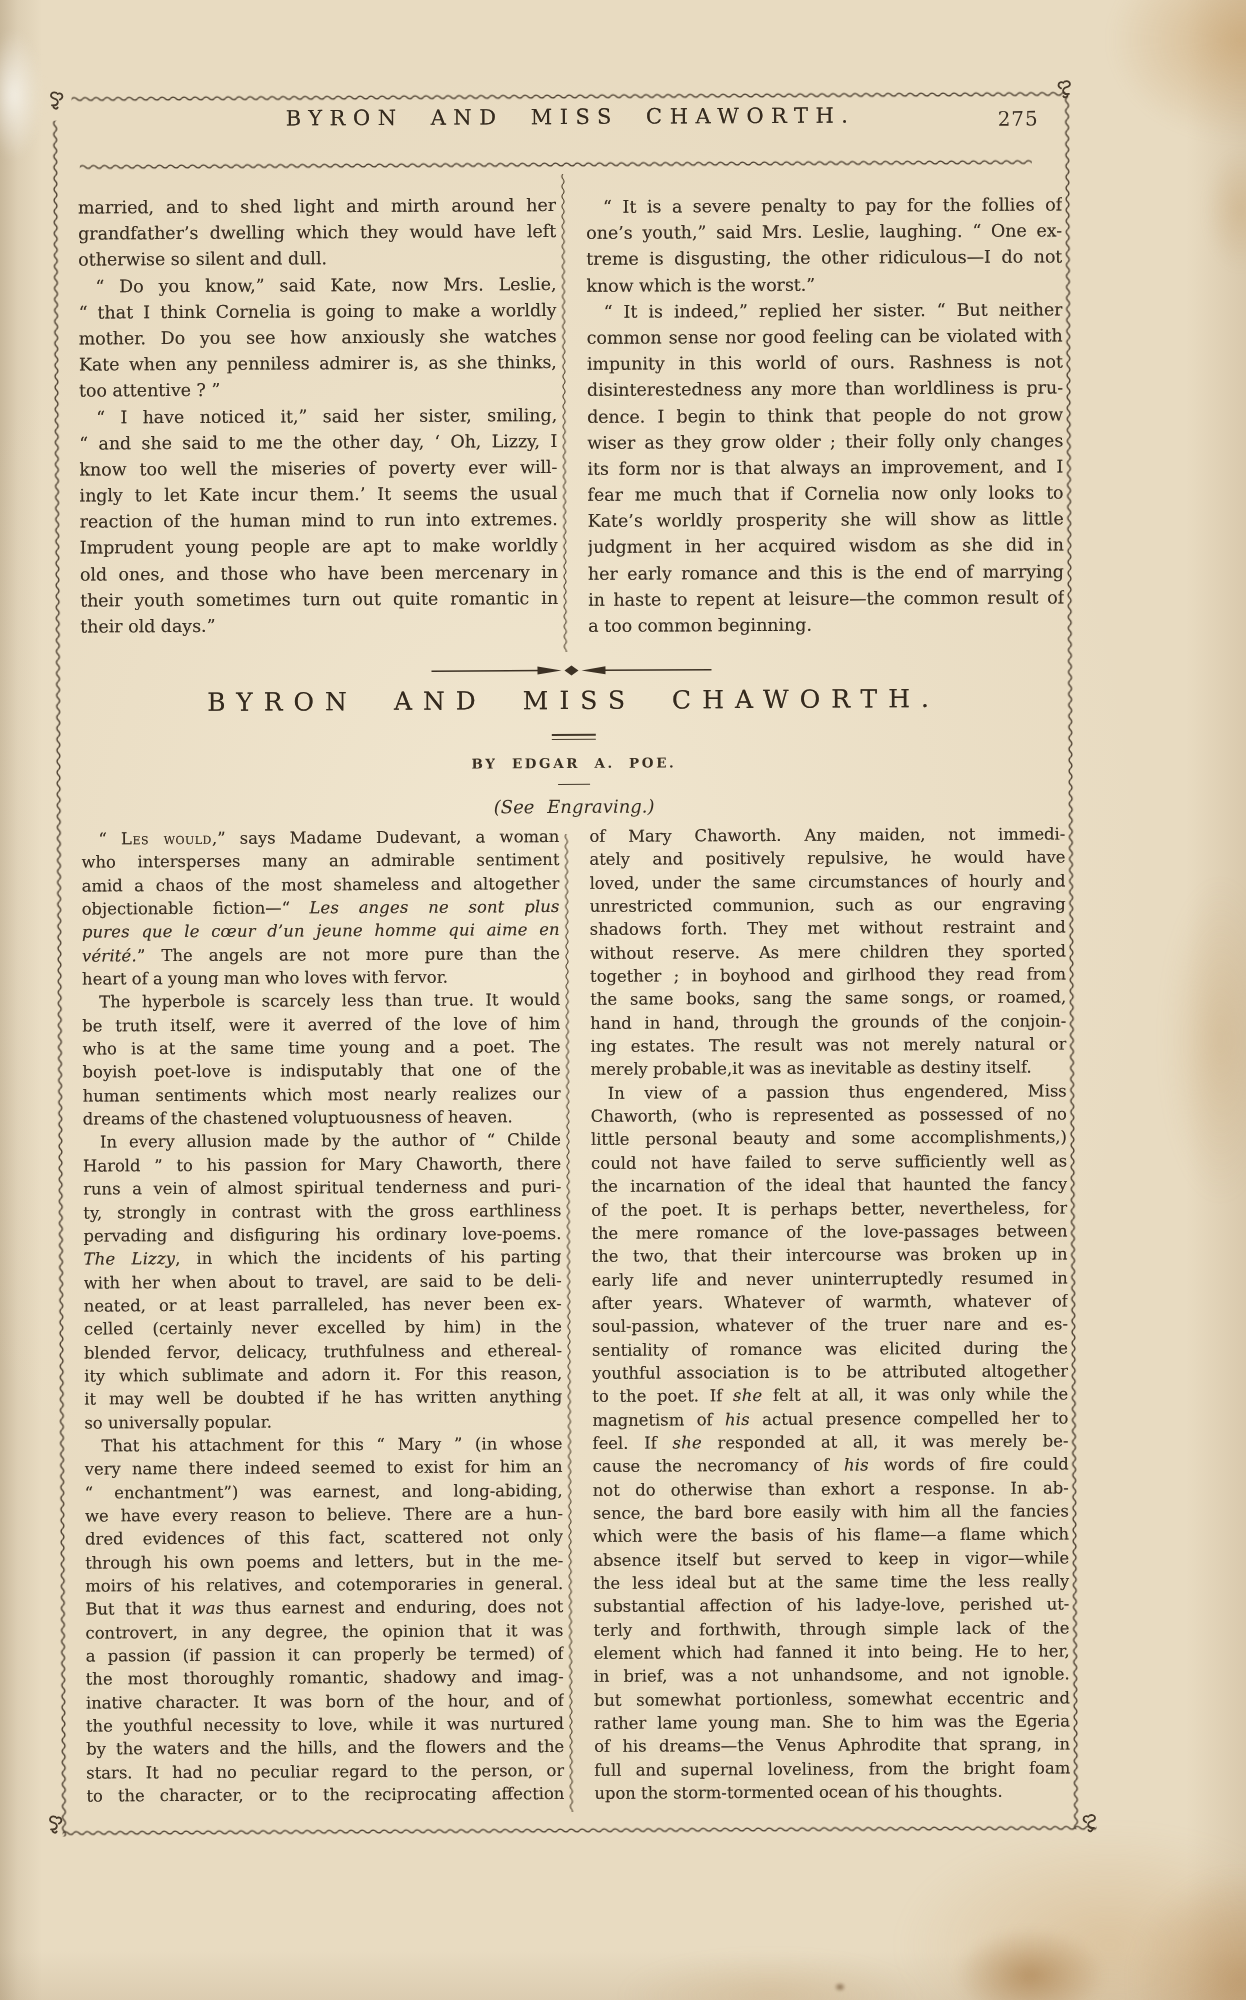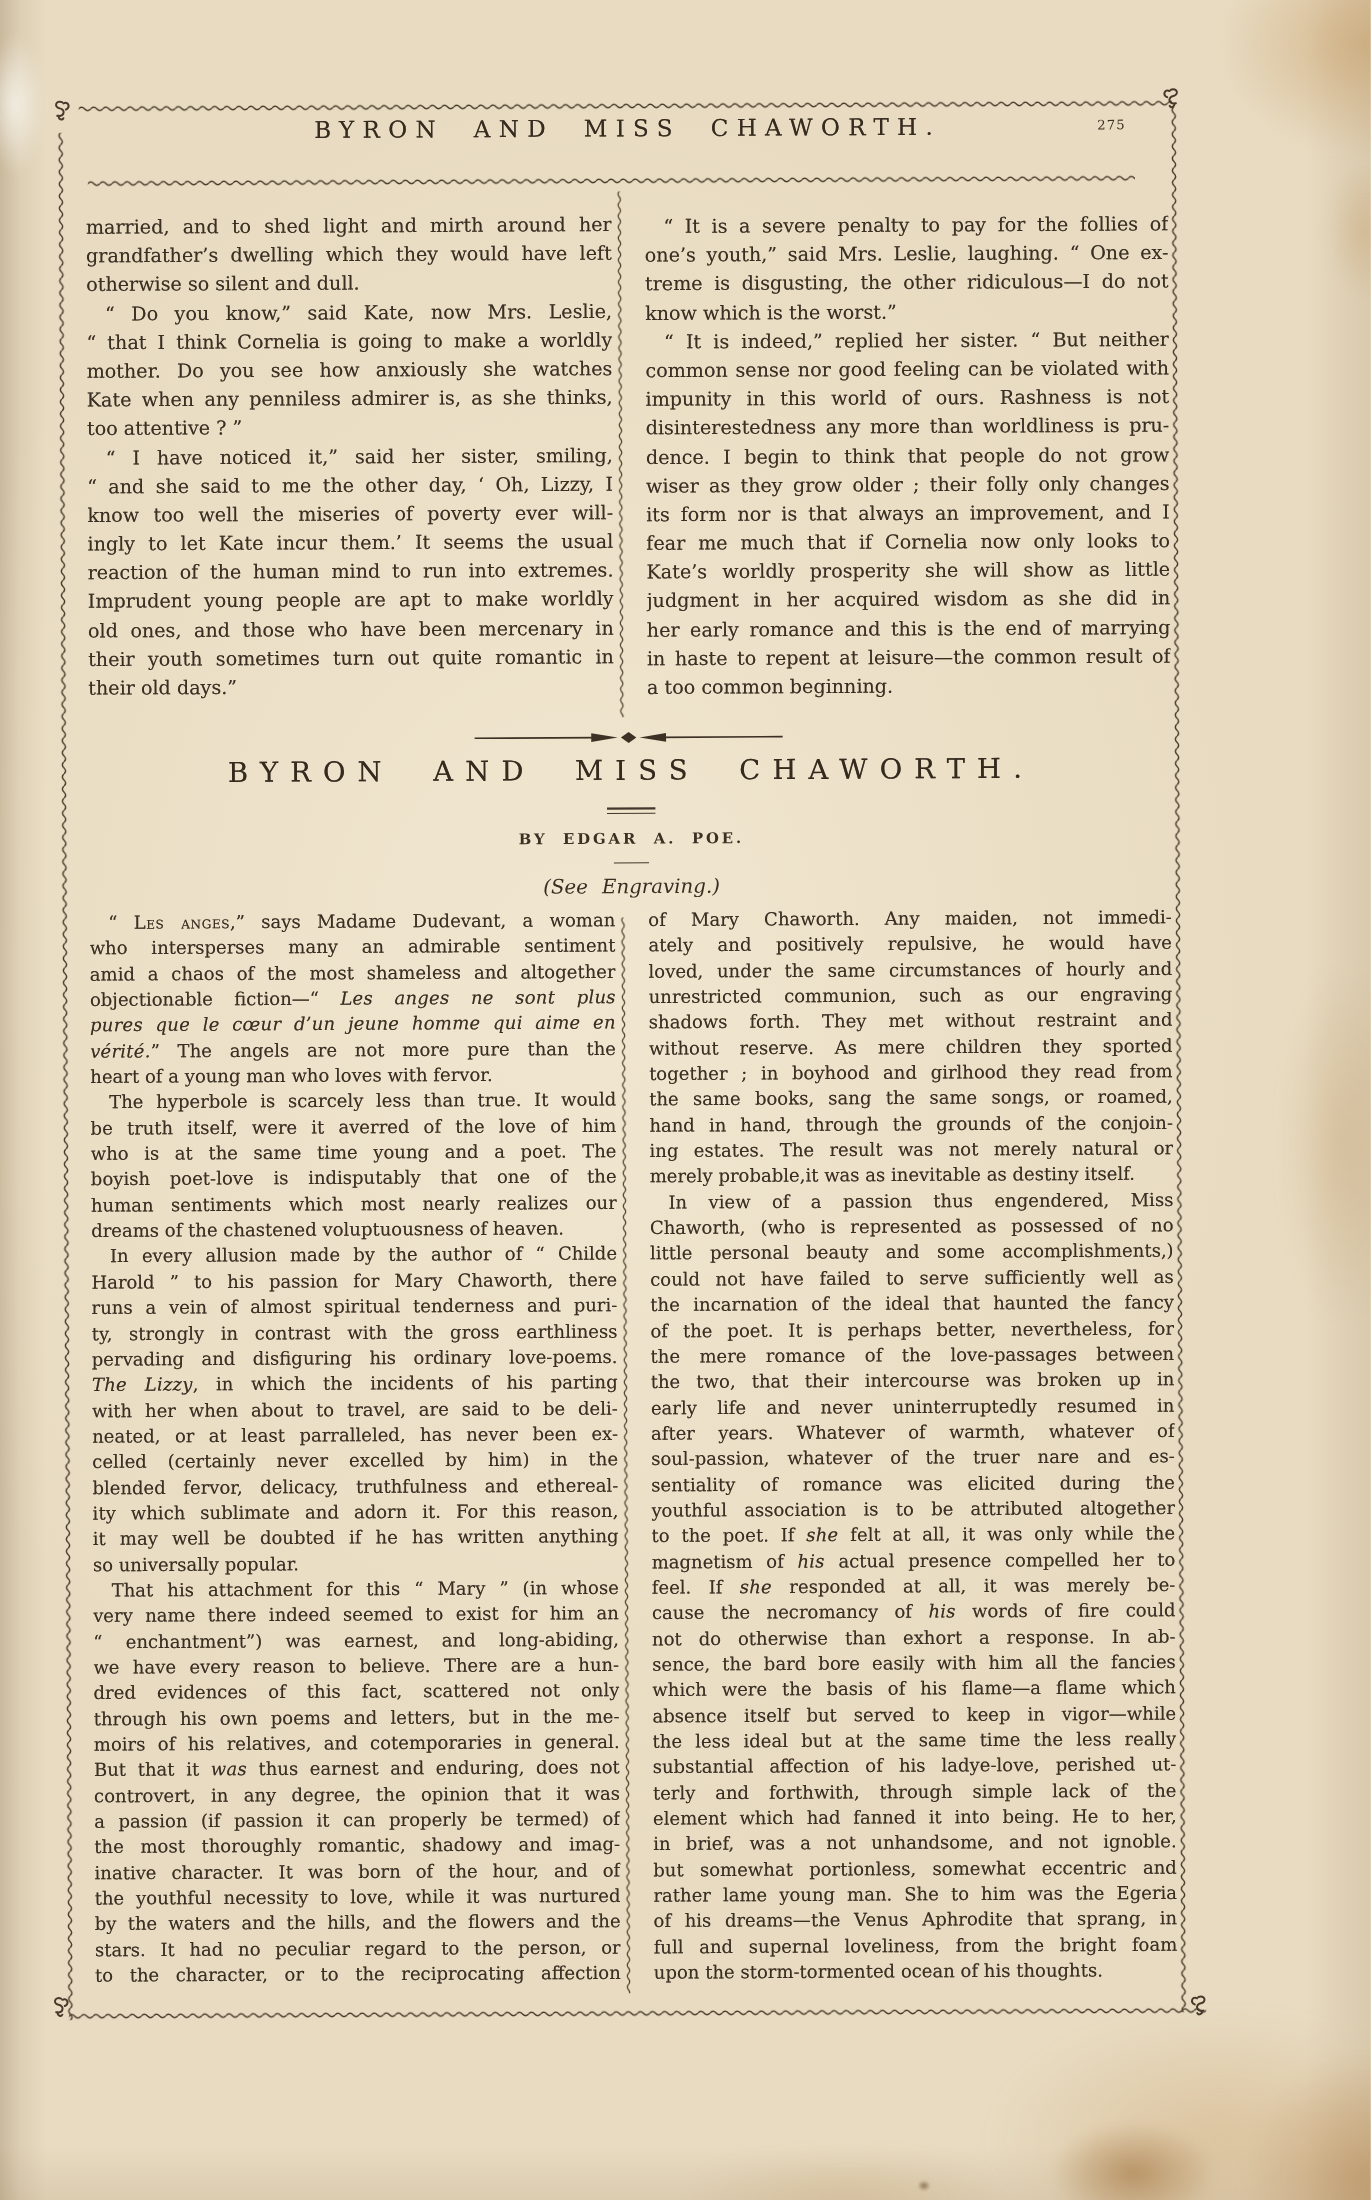--- a/index.html
+++ b/index.html
@@ -36,21 +36,21 @@
   .sc{font-variant:small-caps;letter-spacing:.5px;}
   i{letter-spacing:.2px;}
   
   .running-title{
     position:absolute;left:60px;width:1030px;top:105px;
     text-align:center;font-size:21px;letter-spacing:7.5px;word-spacing:13px;
     color:#352b1f;text-shadow:0 0 .6px rgba(53,43,31,.6);
   }
   .page-number{
     position:absolute;left:1002px;top:109px;width:60px;
-    font-size:12px;letter-spacing:1px;color:#3a2f23;
+    font-size:20px;letter-spacing:1px;color:#3a2f23;
   }
   
   .article-title{
     position:absolute;left:60px;width:1030px;top:686px;
     text-align:center;font-size:25px;letter-spacing:11px;word-spacing:17px;
     color:#342a1e;text-shadow:0 0 .6px rgba(52,42,30,.6);
   }
   .title-rule{position:absolute;left:553px;top:734px;width:44px;height:3px;
     border-top:2.4px solid #43382a;border-bottom:1px solid #43382a;}
   .byline{
@@ -187,21 +187,21 @@
     <line x1="168" y1="6.5" x2="280" y2="6.5" stroke="#3c3124" stroke-width="1.5"></line>
   </svg>
 
   <div class="article-title">BYRON AND MISS CHAWORTH.</div>
   <div class="title-rule"></div>
   <div class="byline">BY EDGAR A. POE.</div>
   <div class="byline-rule"></div>
   <div class="engraving-note">(See  Engraving.)</div>
 
   <div class="col colB" style="left:82px;top:825px;width:478px;">
-      <div class="line indent">“ <span class="sc">Les anges</span>,” says Madame Dudevant, a woman</div>
+      <div class="line indent">“ <span class="sc">Les would</span>,” says Madame Dudevant, a woman</div>
       <div class="line">who intersperses many an admirable sentiment</div>
       <div class="line">amid a chaos of the most shameless and altogether</div>
       <div class="line">objectionable fiction—“ <i>Les anges ne sont plus</i></div>
       <div class="line"><i>pures que le cœur d’un jeune homme qui aime en</i></div>
       <div class="line"><i>vérité.</i>”  The angels are not more pure than the</div>
       <div class="line end">heart of a young man who loves with fervor.</div>
       <div class="line indent">The hyperbole is scarcely less than true.  It would</div>
       <div class="line">be truth itself, were it averred of the love of him</div>
       <div class="line">who is at the same time young and a poet.  The</div>
       <div class="line">boyish poet-love is indisputably that one of the</div>

